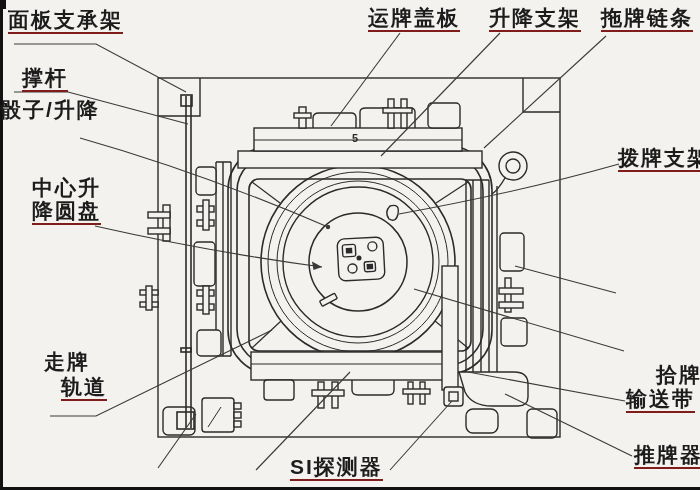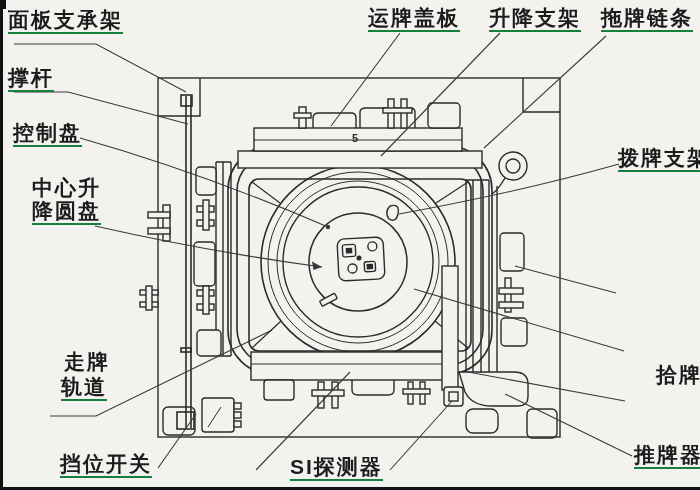--- a/index.html
+++ b/index.html
@@ -13,21 +13,21 @@
   .lbl{
     position:absolute;
     font-weight:bold;
     font-size:21px;
     line-height:23px;
     letter-spacing:2px;
     color:#1c1c1c;
     white-space:nowrap;
     z-index:5;
   }
-  .u{border-bottom:2px solid #15803d;padding-bottom:1px;}
+  .u{border-bottom:2px solid #7f1d1d;padding-bottom:1px;}
 </style>
 </head>
 <body>
 
 <div id="stage">
 
   <svg width="700" height="490" viewBox="0 0 700 490">
     <g stroke="#2b2b2b" fill="none" stroke-width="1.4">
 
       <g>
@@ -179,36 +179,36 @@
 
       <g fill="#111111" stroke="none">
         <rect x="0" y="0" width="3" height="490"></rect>
         <rect x="0" y="487" width="700" height="3"></rect>
         <rect x="0" y="0" width="6" height="9"></rect>
       </g>
     </g>
   </svg>
 
   <div class="lbl" style="left:8px;top:8px"><span class="u">面板支承架</span></div>
-  <div class="lbl" style="left:8px;top:66px"><span class="u">撑杆</span></div>
-
-  <div class="lbl" style="left:13px;top:121px"><span class="u">控制盘</span></div>
+  <div class="lbl" style="left:22px;top:66px"><span class="u">撑杆</span></div>
+
+  <div class="lbl" style="left:0px;top:98px"><span>骰子/升降</span></div>
 
   <div class="lbl" style="left:32px;top:176px"><span>中心升</span></div>
   <div class="lbl" style="left:32px;top:199px"><span class="u">降圆盘</span></div>
 
-  <div class="lbl" style="left:64px;top:350px"><span>走牌</span></div>
+  <div class="lbl" style="left:44px;top:350px"><span>走牌</span></div>
   <div class="lbl" style="left:61px;top:375px"><span class="u">轨道</span></div>
 
-  <div class="lbl" style="left:60px;top:452px"><span class="u">挡位开关</span></div>
   <div class="lbl" style="left:368px;top:6px"><span class="u">运牌盖板</span></div>
 
   <div class="lbl" style="left:290px;top:455px"><span class="u">SI探测器</span></div>
   <div class="lbl" style="left:601px;top:6px"><span class="u">拖牌链条</span></div>
   <div class="lbl" style="left:489px;top:6px"><span class="u">升降支架</span></div>
 
   <div class="lbl" style="left:618px;top:146px"><span class="u">拨牌支架</span></div>
 
   <div class="lbl" style="left:656px;top:363px"><span>拾牌</span></div>
+  <div class="lbl" style="left:626px;top:387px"><span class="u">输送带</span></div>
 
   <div class="lbl" style="left:634px;top:443px"><span class="u">推牌器</span></div>
 
 </div>
 
 </body></html>

